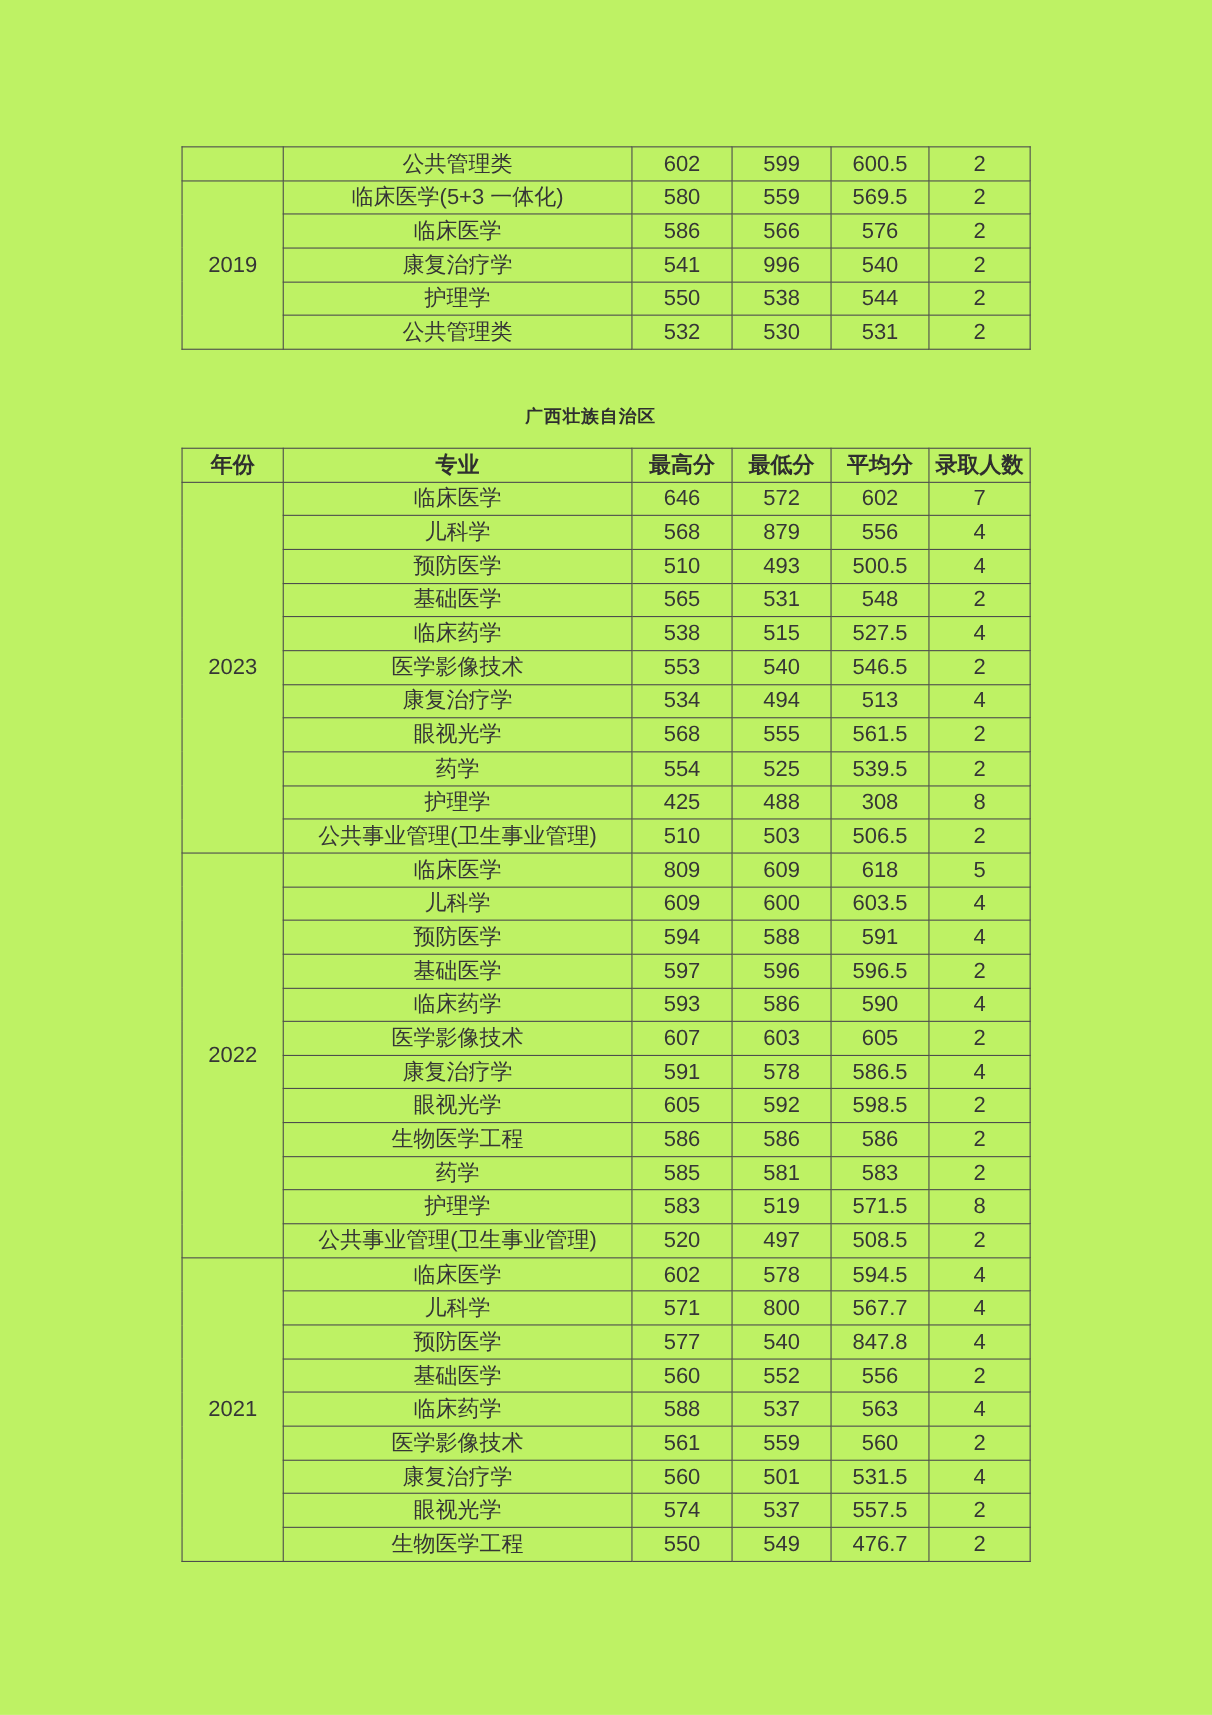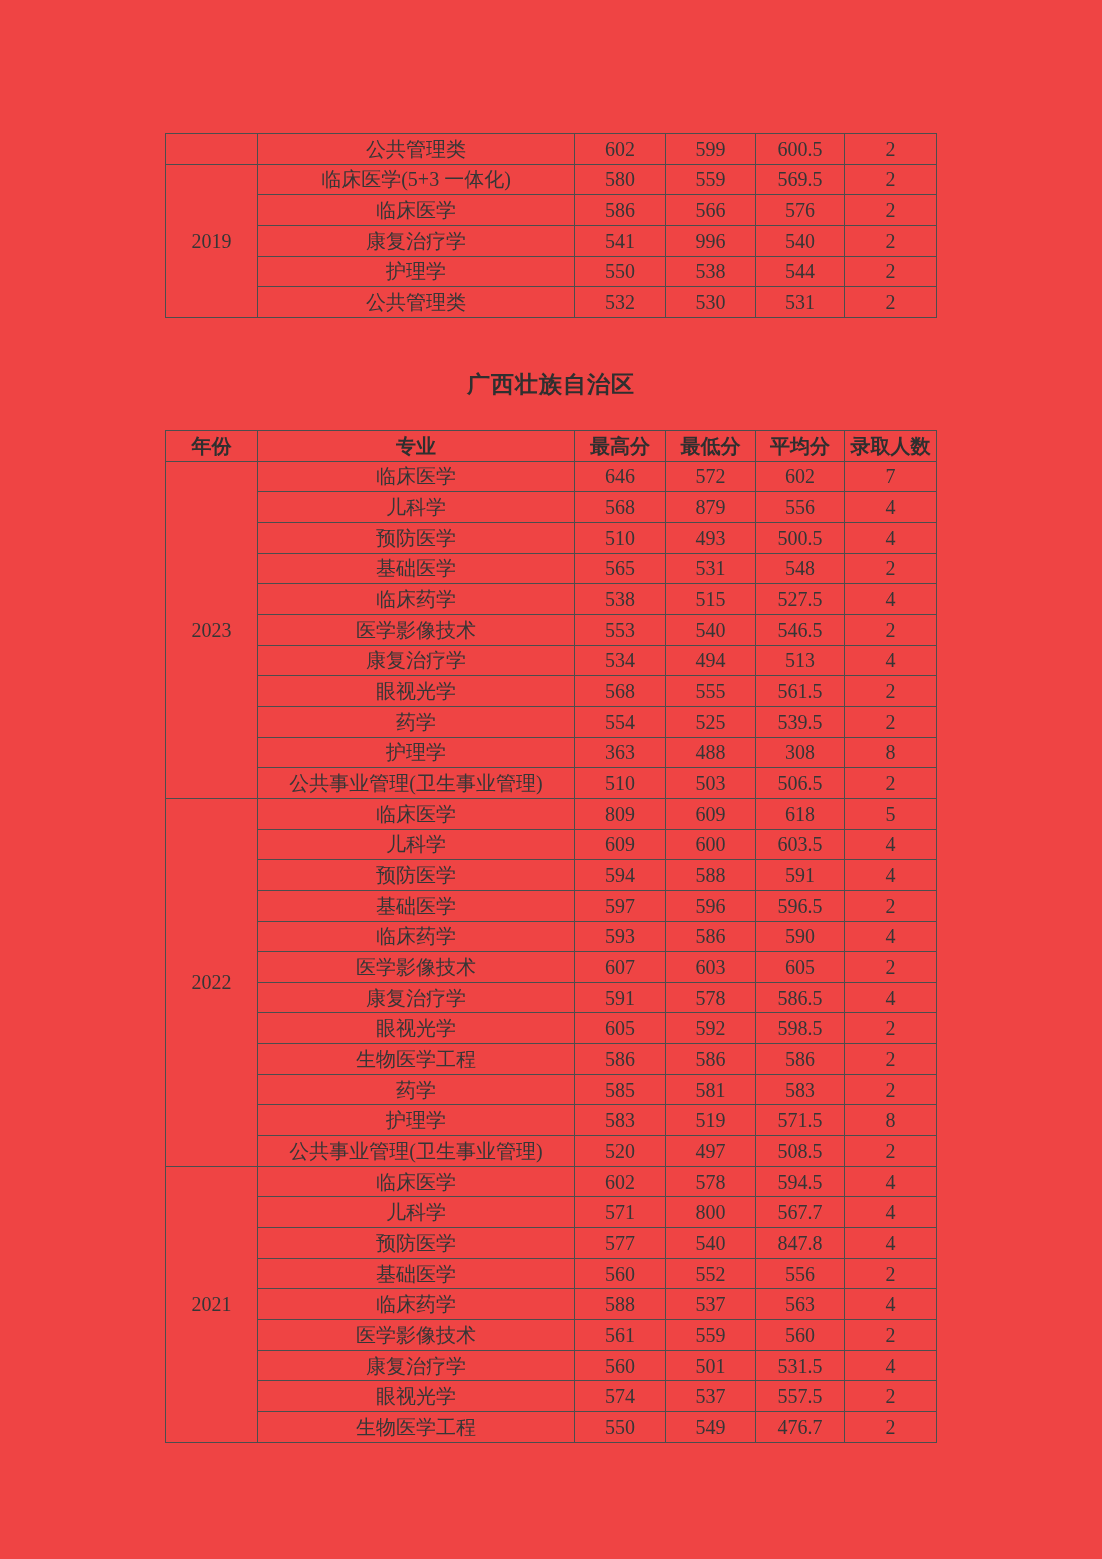--- a/index.html
+++ b/index.html
@@ -4,45 +4,45 @@
 <style>
   html, body {
     margin: 0;
     padding: 0;
     background: #ffffff;
   }
   .page {
     position: relative;
     width: 1102px;
     height: 1559px;
-    background: #ef4444;
+    background: #bef264;
     color: #363636;
-    font-family: Liberation Serif, serif;
+    font-family: Liberation Sans, sans-serif;
     overflow: hidden;
   }
   .doc-title {
     position: absolute;
-    left: 165px;
+    left: 151px;
     top: 369px;
     width: 772px;
     text-align: center;
-    font-size: 23px;
+    font-size: 16px;
     font-weight: bold;
     color: #2f2f2f;
     letter-spacing: 1px;
   }
   table.score-table {
     position: absolute;
     left: 165px;
     border-collapse: collapse;
     table-layout: fixed;
     width: 772px;
   }
   #table1 { top: 133px; }
-  #table2 { top: 430px; }
+  #table2 { top: 407px; }
   .c-year  { width: 92px; }
   .c-major { width: 317px; }
   .c-max   { width: 91px; }
   .c-min   { width: 90px; }
   .c-avg   { width: 89px; }
   .c-cnt   { width: 92px; }
   table.score-table tr { height: 30.66px; }
   table.score-table td,
   table.score-table th {
     border: 1px solid #4d4d4d;
@@ -202,21 +202,21 @@
         </tr>
         <tr>
           <td>药学</td>
           <td>554</td>
           <td>525</td>
           <td>539.5</td>
           <td>2</td>
         </tr>
         <tr>
           <td>护理学</td>
-          <td>363</td>
+          <td>425</td>
           <td>488</td>
           <td>308</td>
           <td>8</td>
         </tr>
         <tr>
           <td>公共事业管理(卫生事业管理)</td>
           <td>510</td>
           <td>503</td>
           <td>506.5</td>
           <td>2</td>

